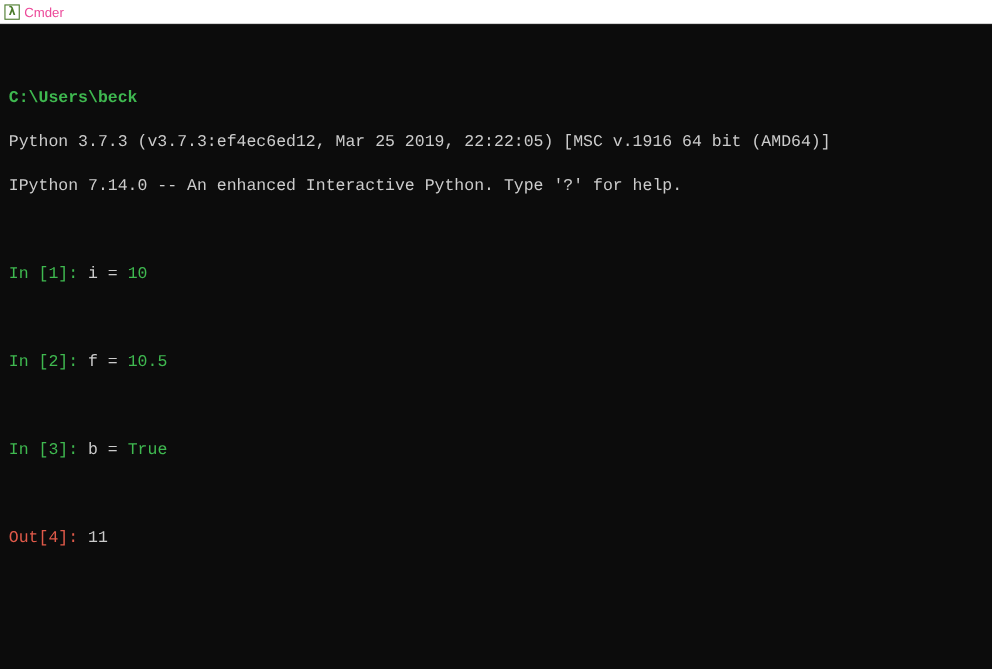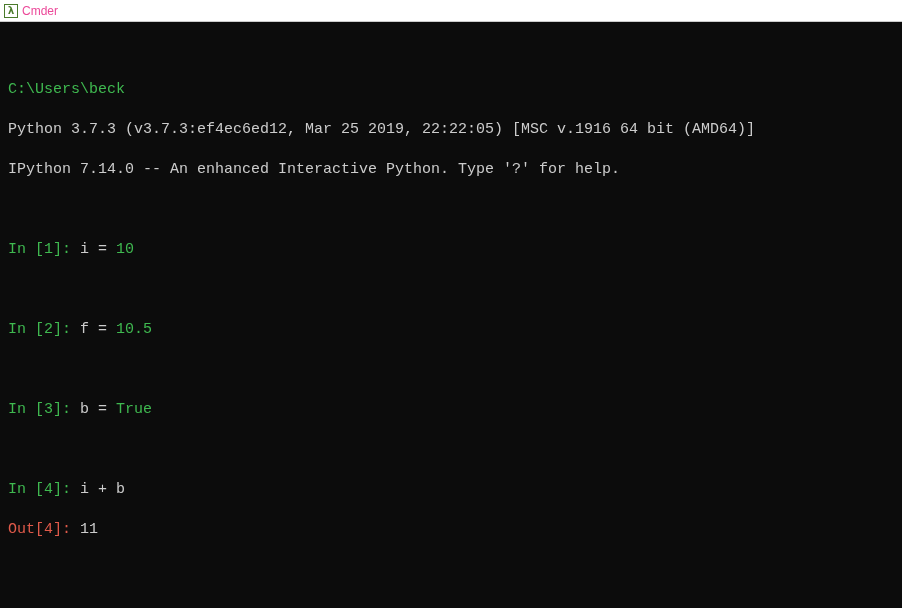--- a/index.html
+++ b/index.html
@@ -40,21 +40,21 @@
       color: #ec4899;
     }
     .terminal {
       background: #0c0c0c;
       padding: 38px 8px 8px 8px;
       color: #cccccc;
       white-space: pre;
       height: calc(100% - 22px);
       overflow: hidden;
     }
-    .path { color: #3fb950; }
+    .path { color: #3fb950; font-weight: bold; }
     .lambda { color: #aaaaaa; }
     .cmd { color: #d4b800; }
     .plain { color: #cccccc; }
     .in-label { color: #3fb950; }
     .out-label { color: #e05a4a; }
     .num { color: #3fb950; }
     .kw { color: #3fb950; }
     .line { display: block; }
   </style>
 </head>
@@ -69,21 +69,20 @@
 <span class="line"><span class="path">C:\Users\beck</span></span>
 <span class="line"><span class="plain">Python 3.7.3 (v3.7.3:ef4ec6ed12, Mar 25 2019, 22:22:05) [MSC v.1916 64 bit (AMD64)]</span></span>
 <span class="line"><span class="plain">IPython 7.14.0 -- An enhanced Interactive Python. Type '?' for help.</span></span>
 <span class="line"> </span>
 <span class="line"><span class="in-label"><span>In [</span><span>1</span><span>]:</span></span><span class="plain"> </span><span class="plain">i = </span><span class="num">10</span></span>
 <span class="line"> </span>
 <span class="line"><span class="in-label"><span>In [</span><span>2</span><span>]:</span></span><span class="plain"> </span><span class="plain">f = </span><span class="num">10.5</span></span>
 <span class="line"> </span>
 <span class="line"><span class="in-label"><span>In [</span><span>3</span><span>]:</span></span><span class="plain"> </span><span class="plain">b = </span><span class="kw">True</span></span>
 <span class="line"> </span>
-<span class="line"><span class="in-label"><span>In [</span><span>4</span><span>]:</span></span><span class="plain"> </span><span class="plain">i + b</span></span>
 <span class="line"><span class="out-label"><span>Out[</span><span>4</span><span>]:</span></span><span class="plain"> </span><span class="plain">11</span></span>
 
 
 
 
 
 
 
 
 

